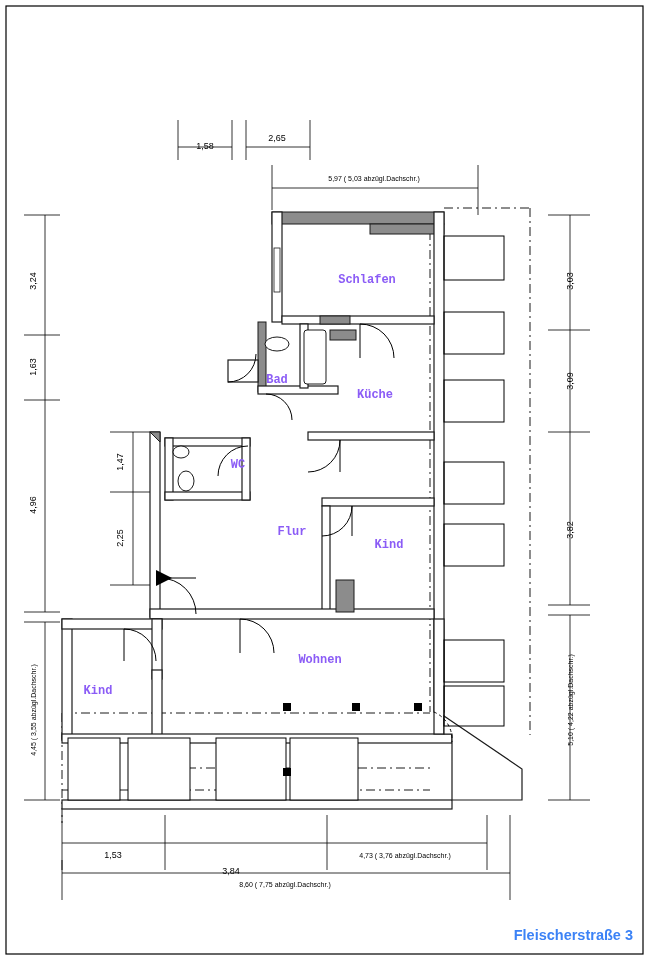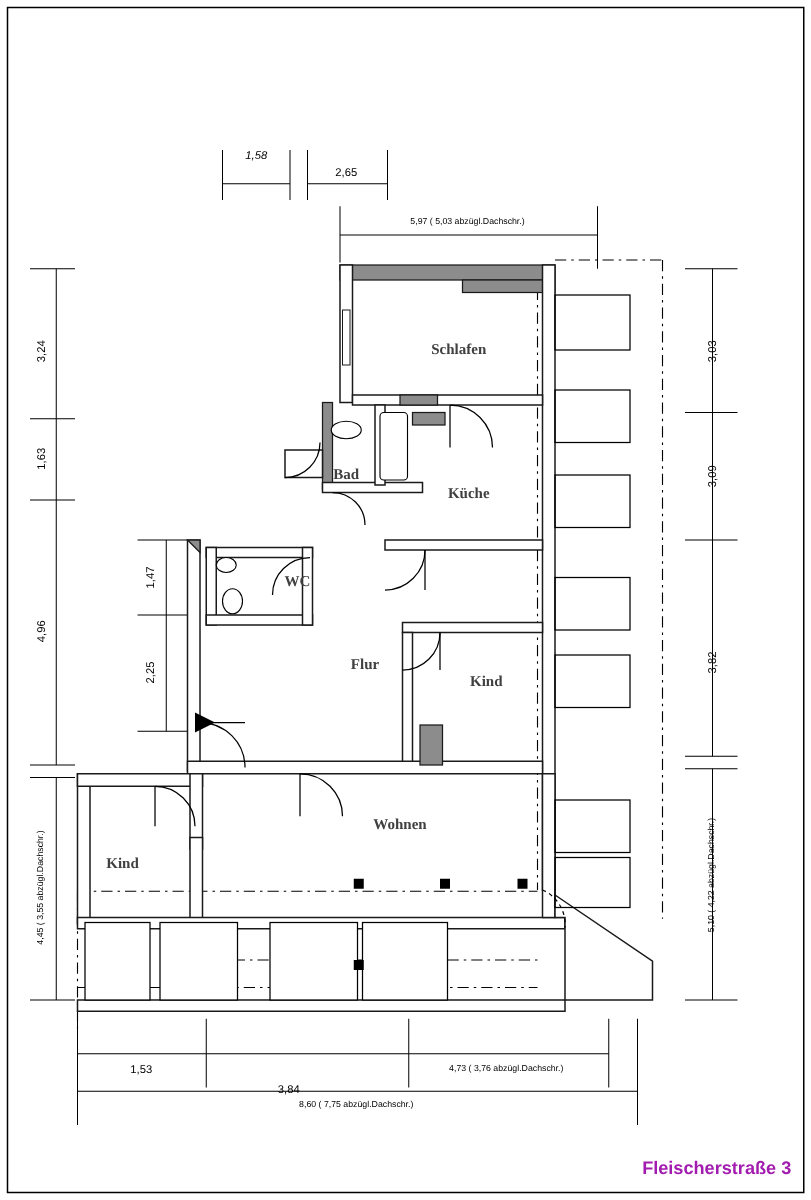--- a/index.html
+++ b/index.html
@@ -15,24 +15,24 @@
     overflow: hidden;
   }
   #plan {
     position: absolute;
     left: 0; top: 0;
     width: 649px;
     height: 960px;
   }
   .room-label {
     position: absolute;
-    font-family: Liberation Serif, serif;
+    font-family: Liberation Mono, monospace;
     font-weight: bold;
     font-size: 12px;
-    color: #404040;
+    color: #8b5cf6;
     white-space: nowrap;
     transform: translate(-50%, -50%);
   }
   .dim {
     position: absolute;
     font-family: "Liberation Sans", sans-serif;
     font-size: 9px;
     color: #000;
     white-space: nowrap;
     transform: translate(-50%, -50%);
@@ -43,21 +43,21 @@
   }
   .title-block {
     position: absolute;
     right: 16px;
     bottom: 14px;
     text-align: right;
     font-family: "Liberation Sans", sans-serif;
     font-weight: bold;
     font-size: 14.5px;
     line-height: 1.35;
-    color: #a21caf;
+    color: #3b82f6;
   }
 </style>
 </head>
 <body>
 
 <svg id="plan" viewBox="0 0 649 960">
 
   <rect x="6" y="6" width="637" height="948" fill="none" stroke="#000" stroke-width="1.2"></rect>
 
   <g stroke="#000" stroke-width="0.8" fill="none">
@@ -230,21 +230,21 @@
 
 <div id="labels">
     <div class="room-label" style="left: 367px; top: 280px;">Schlafen</div>
     <div class="room-label" style="left: 277px; top: 380px;">Bad</div>
     <div class="room-label" style="left: 375px; top: 395px;">Küche</div>
     <div class="room-label" style="left: 214px; top: 465px; margin-left: 24px;">WC</div>
     <div class="room-label" style="left: 264px; top: 532px; margin-left: 28px;">Flur</div>
     <div class="room-label" style="left: 389px; top: 545px;">Kind</div>
     <div class="room-label" style="left: 320px; top: 660px;">Wohnen</div>
     <div class="room-label" style="left: 98px; top: 691px;">Kind</div>
-    <div class="dim" style="left: 205px; top: 124px; font-style: italic;">1,58</div>
+    <div class="dim" style="left: 205px; top: 146px;">1,58</div>
     <div class="dim" style="left: 277px; top: 138px;">2,65</div>
     <div class="dim small" style="left: 374px; top: 178px;">5,97 ( 5,03 abzügl.Dachschr.)</div>
     <div class="dim vert" style="left: 33px; top: 281px;">3,24</div>
     <div class="dim vert" style="left: 33px; top: 367px;">1,63</div>
     <div class="dim vert" style="left: 33px; top: 505px;">4,96</div>
     <div class="dim vert" style="left: 120px; top: 462px;">1,47</div>
     <div class="dim vert" style="left: 120px; top: 538px;">2,25</div>
     <div class="dim small vert" style="left: 33px; top: 710px;">4,45 ( 3,55 abzügl.Dachschr.)</div>
     <div class="dim vert" style="left: 570px; top: 281px;">3,03</div>
     <div class="dim vert" style="left: 570px; top: 381px;">3,09</div>

